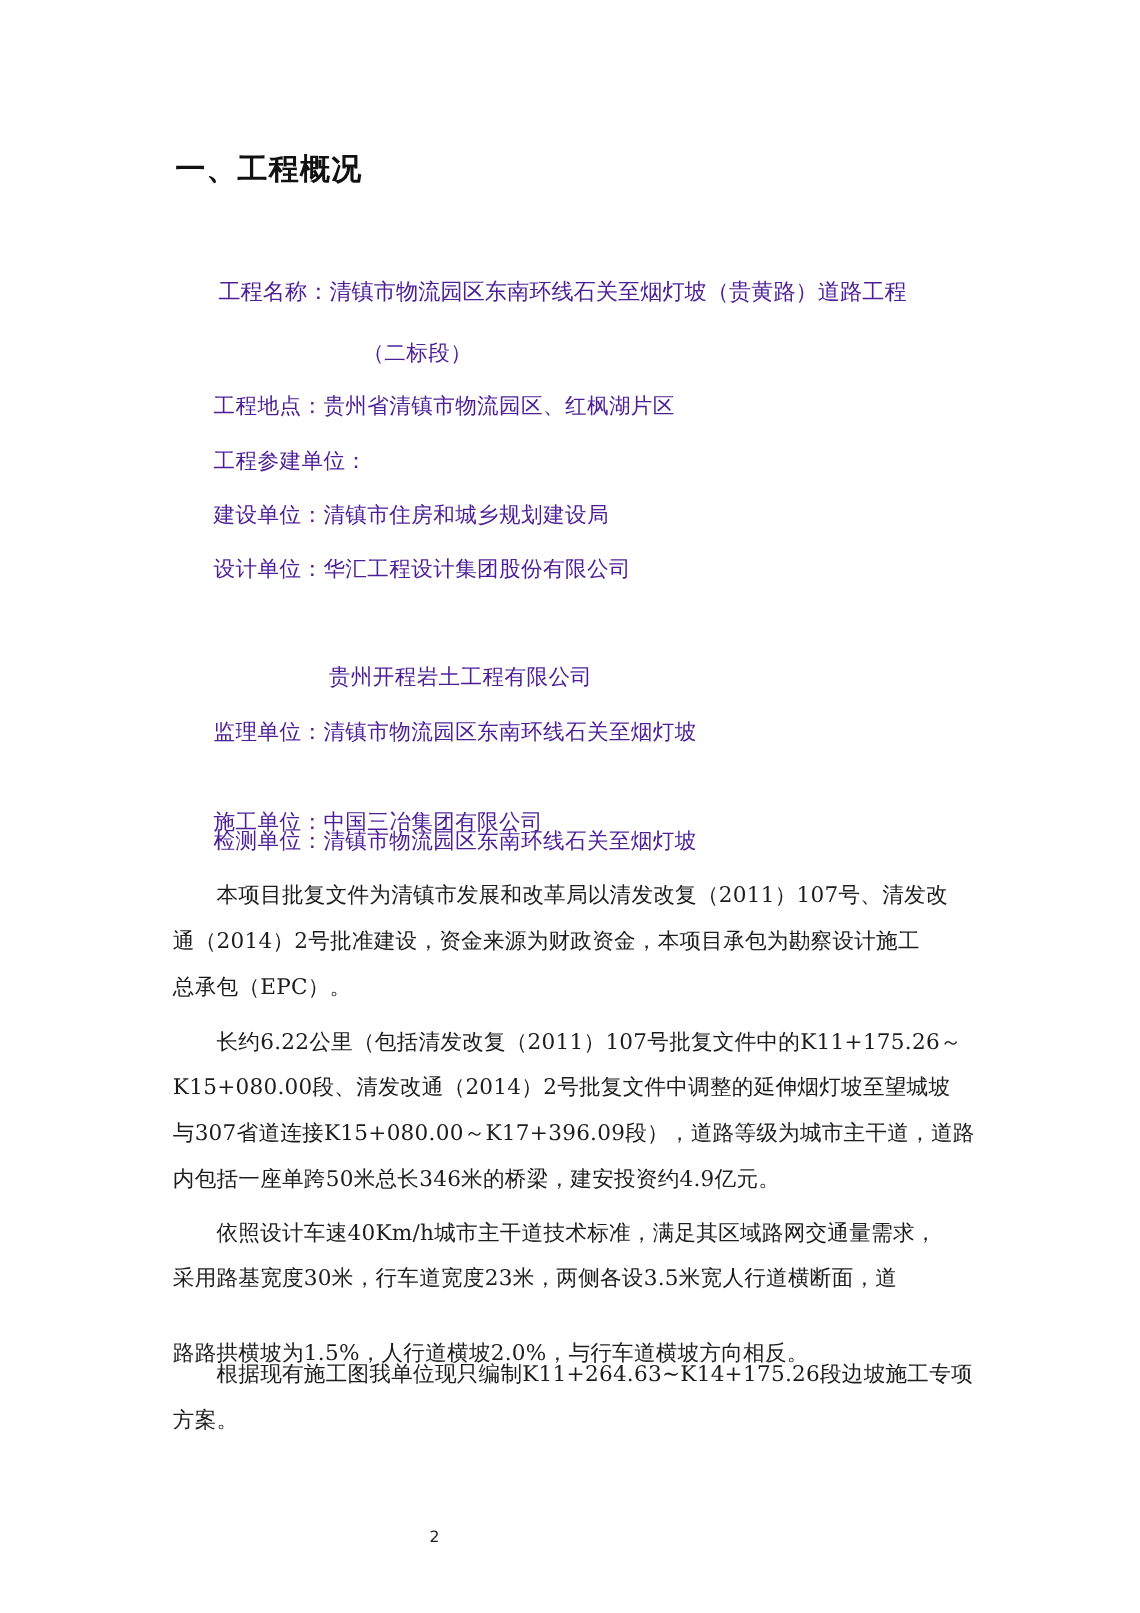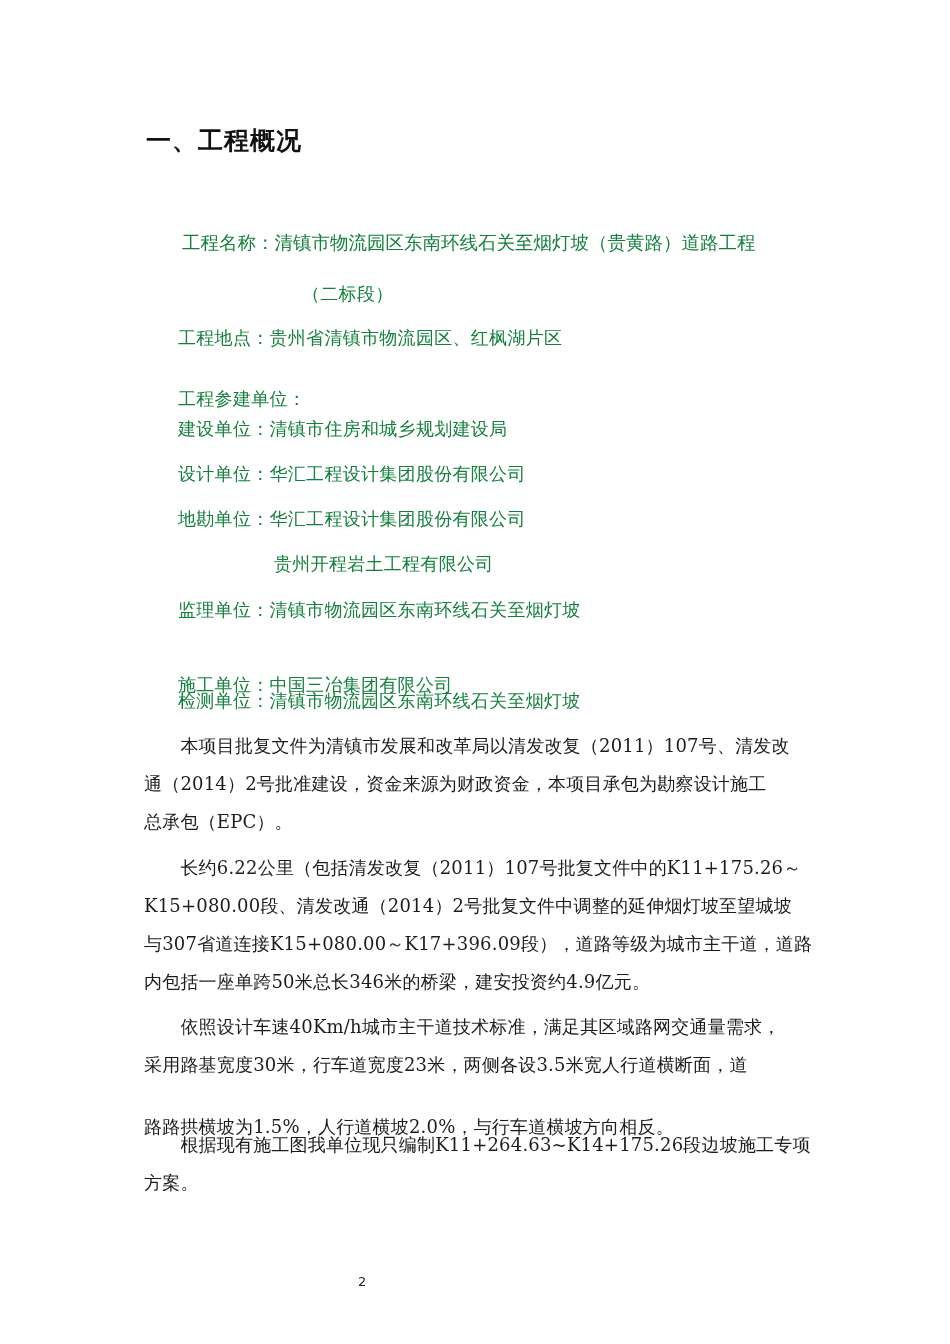--- a/index.html
+++ b/index.html
@@ -29,21 +29,21 @@
       font-weight: bold;
       font-size: 25px;
       letter-spacing: 1px;
       color: #111111;
       margin: 0;
     }
     .line {
       position: absolute;
       font-size: 18px;
       white-space: nowrap;
-      color: #15803d;
+      color: #4c1d95;
       letter-spacing: 0.3px;
     }
     .name-line {
       font-family: "DejaVu Sans", "Liberation Sans", sans-serif;
       font-size: 18.5px;
       letter-spacing: 0px;
     }
     .para-line {
       position: absolute;
       left: 144px;
@@ -67,25 +67,24 @@
 <div class="page">
 
   <h1 class="section-title">一、工程概况</h1>
 
   <div class="line name-line" style="left:182px; top:230px;">
     <span>工程名称：</span><span>清镇市物流园区东南环线石关至烟灯坡（贵黄路）道路工程</span>
   </div>
   <div class="line" style="left:302px; top:282px;">（二标段）</div>
 
   <div class="line" style="left:178px; top:326px;">工程地点：贵州省清镇市物流园区、红枫湖片区</div>
-  <div class="line" style="left:178px; top:387px;font-family:Liberation Mono, monospace;">工程参建单位：</div>
+  <div class="line" style="left:178px; top:372px;font-family:Liberation Mono, monospace;">工程参建单位：</div>
 
   <div class="line" style="left:178px; top:417px;">建设单位：清镇市住房和城乡规划建设局</div>
   <div class="line" style="left:178px; top:462px;">设计单位：华汇工程设计集团股份有限公司</div>
-  <div class="line" style="left:178px; top:507px;">地勘单位：华汇工程设计集团股份有限公司</div>
   <div class="line" style="left:274px; top:552px;text-align:right;">贵州开程岩土工程有限公司</div>
   <div class="line" style="left:178px; top:598px;">监理单位：清镇市物流园区东南环线石关至烟灯坡</div>
   <div class="line" style="left:178px; top:673px;">施工单位：中国三冶集团有限公司</div>
   <div class="line" style="left:178px; top:689px;">检测单位：清镇市物流园区东南环线石关至烟灯坡</div>
 
   <div>
     <div class="para-line" style="top:734px;">　　本项目批复文件为清镇市发展和改革局以清发改复（2011）107号、清发改</div>
     <div class="para-line" style="top:772px;">通（2014）2号批准建设，资金来源为财政资金，本项目承包为勘察设计施工</div>
     <div class="para-line" style="top:810px;">总承包（EPC）。</div>
   </div>

